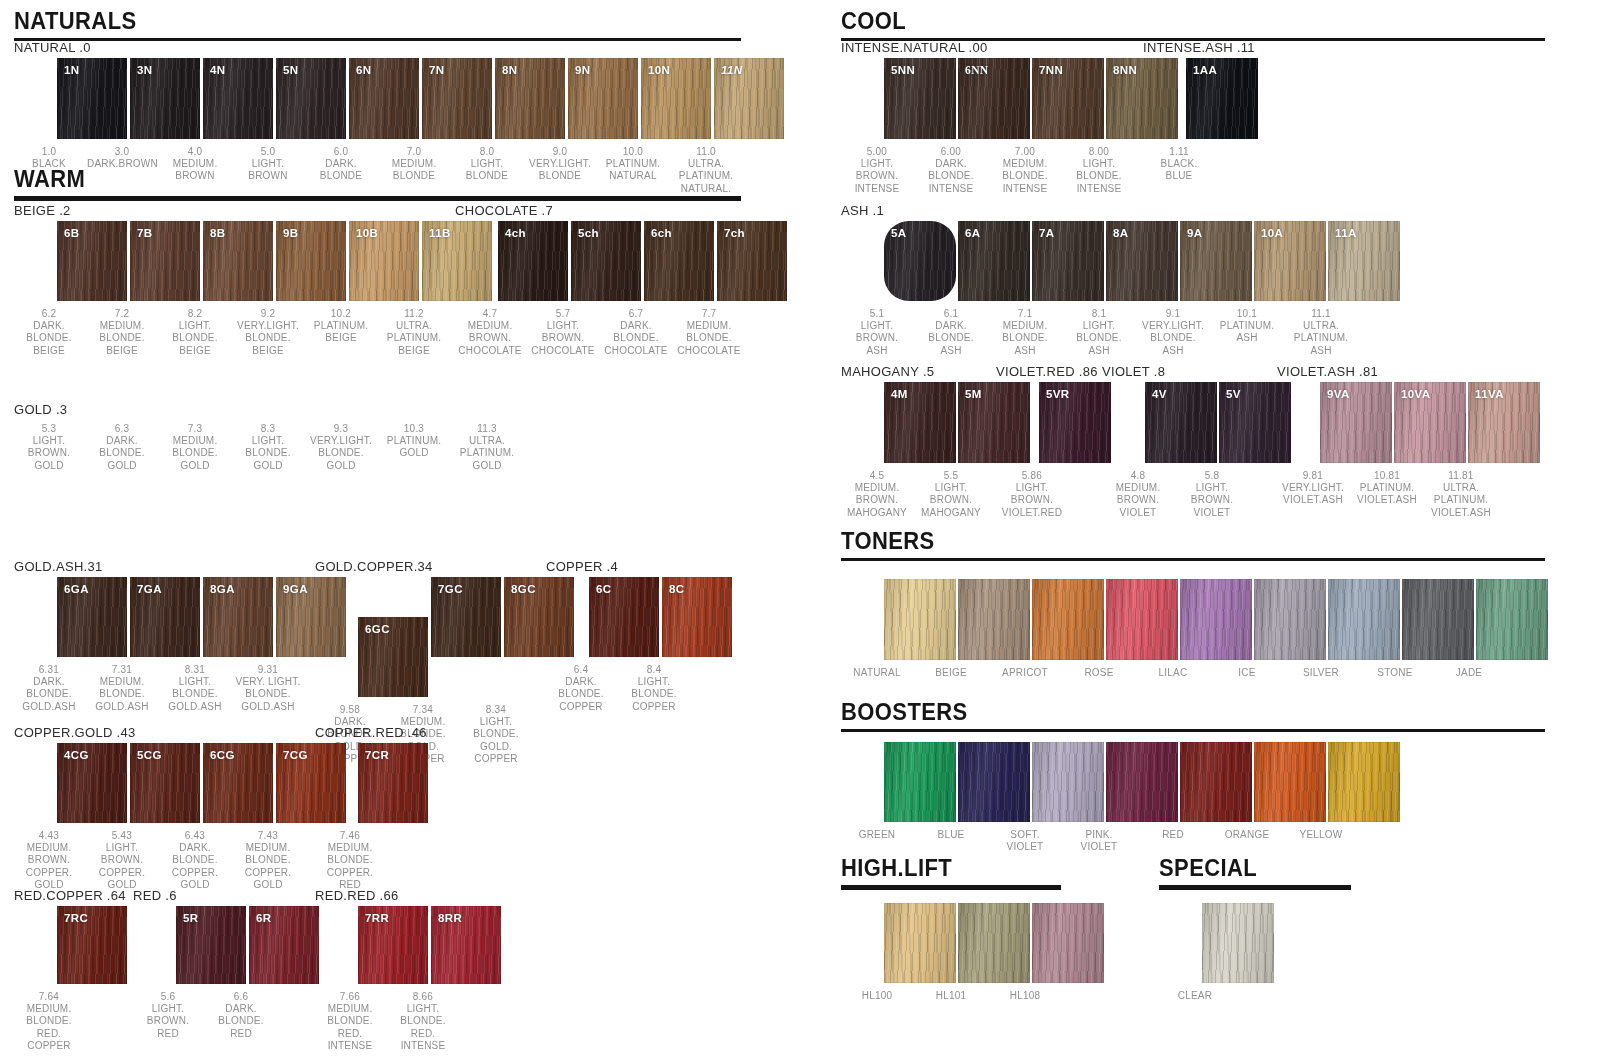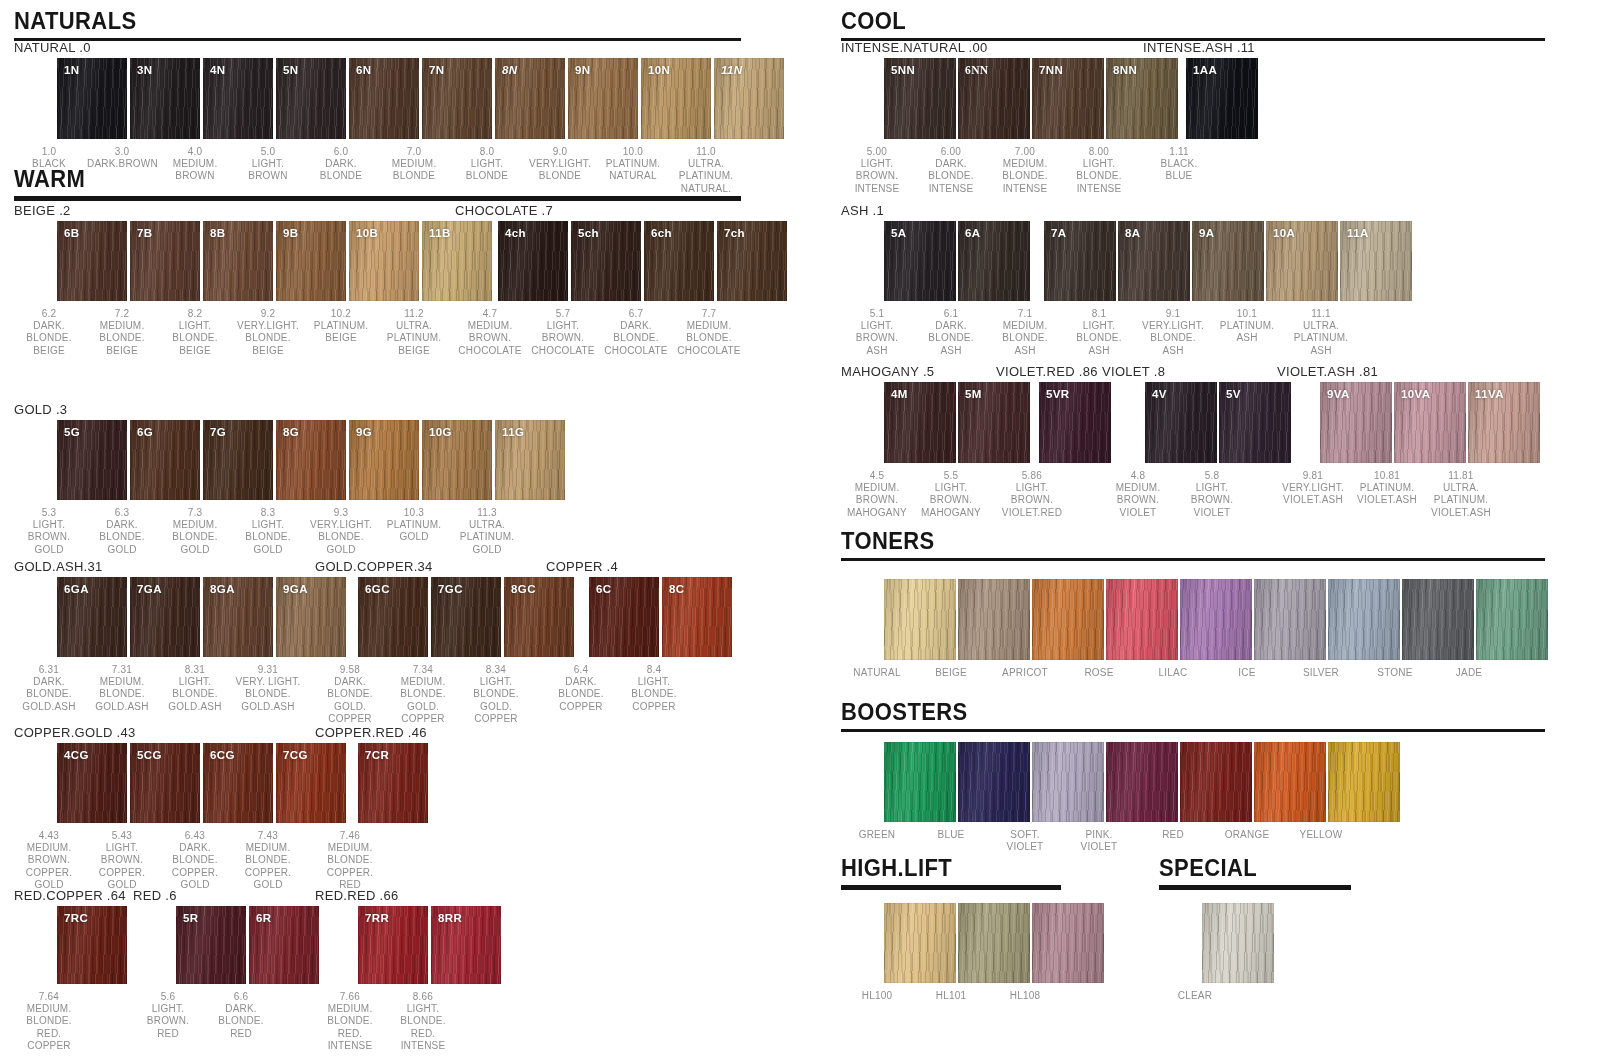--- a/index.html
+++ b/index.html
@@ -81,21 +81,21 @@
         </div>
         <div class="swatch" style="background-color: rgb(47, 37, 39);">
           <span class="code">5N</span>
         </div>
         <div class="swatch" style="background-color: rgb(84, 57, 43);">
           <span class="code">6N</span>
         </div>
         <div class="swatch" style="background-color: rgb(99, 70, 48);">
           <span class="code">7N</span>
         </div>
-        <div class="swatch" style="background-color: rgb(119, 85, 56); font-style: italic;">
+        <div class="swatch" style="background-color: rgb(119, 85, 56);">
           <span class="code">8N</span>
         </div>
         <div class="swatch" style="background-color: rgb(153, 113, 73);">
           <span class="code">9N</span>
         </div>
         <div class="swatch" style="background-color: rgb(184, 147, 94);">
           <span class="code">10N</span>
         </div>
         <div class="swatch" style="background-color: rgb(195, 166, 118); font-style: italic;">
           <span class="code">11N</span>
@@ -251,43 +251,20 @@
         <div class="cell">
           <div class="val">7.7</div>
           <div class="nm">MEDIUM.
 BLONDE.
 CHOCOLATE</div>
         </div>
       </div>
     </div>
   <div class="group" style="left:14px;top:404px">
       <div class="group-label">GOLD .3</div>
-      <div class="row">
-        <div class="swatch" style="background-color: rgb(59, 34, 32);">
-          <span class="code">5G</span>
-        </div>
-        <div class="swatch" style="background-color: rgb(82, 49, 32);">
-          <span class="code">6G</span>
-        </div>
-        <div class="swatch" style="background-color: rgb(71, 45, 29);">
-          <span class="code">7G</span>
-        </div>
-        <div class="swatch" style="background-color: rgb(139, 76, 44);">
-          <span class="code">8G</span>
-        </div>
-        <div class="swatch" style="background-color: rgb(177, 121, 63);">
-          <span class="code">9G</span>
-        </div>
-        <div class="swatch" style="background-color: rgb(168, 124, 75);">
-          <span class="code">10G</span>
-        </div>
-        <div class="swatch" style="background-color: rgb(192, 157, 109);">
-          <span class="code">11G</span>
-        </div>
-      </div>
       <div class="labels">
         <div class="cell">
           <div class="val">5.3</div>
           <div class="nm">LIGHT.
 BROWN.
 GOLD</div>
         </div>
         <div class="cell">
           <div class="val">6.3</div>
           <div class="nm">DARK.
@@ -364,21 +341,21 @@
           <div class="val">9.31</div>
           <div class="nm">VERY. LIGHT.
 BLONDE.
 GOLD.ASH</div>
         </div>
       </div>
     </div>
   <div class="group" style="left:315px;top:561px">
       <div class="group-label">GOLD.COPPER.34</div>
       <div class="row">
-        <div class="swatch" style="background-color: rgb(75, 45, 29);">
+        <div class="swatch" style="background-color: rgb(75, 45, 29); margin-top: 40px;">
           <span class="code">6GC</span>
         </div>
         <div class="swatch" style="background-color: rgb(65, 42, 29);">
           <span class="code">7GC</span>
         </div>
         <div class="swatch" style="background-color: rgb(113, 62, 36);">
           <span class="code">8GC</span>
         </div>
       </div>
       <div class="labels">
@@ -618,27 +595,27 @@
         <div class="cell">
           <div class="val">1.11</div>
           <div class="nm">BLACK.
 BLUE</div>
         </div>
       </div>
     </div>
   <div class="group rc" style="left:841px;top:205px">
       <div class="group-label">ASH .1</div>
       <div class="row">
-        <div class="swatch" style="background-color: rgb(38, 34, 38);">
+        <div class="swatch" style="background-color: rgb(38, 34, 38); border-radius: 25px;">
           <span class="code">5A</span>
         </div>
         <div class="swatch" style="background-color: rgb(52, 43, 38);">
           <span class="code">6A</span>
         </div>
-        <div class="swatch" style="background-color: rgb(60, 49, 43); margin-left: 12px;">
+        <div class="swatch" style="background-color: rgb(60, 49, 43);">
           <span class="code">7A</span>
         </div>
         <div class="swatch" style="background-color: rgb(72, 58, 51);">
           <span class="code">8A</span>
         </div>
         <div class="swatch" style="background-color: rgb(111, 93, 73);">
           <span class="code">9A</span>
         </div>
         <div class="swatch" style="background-color: rgb(181, 154, 116);">
           <span class="code">10A</span>

